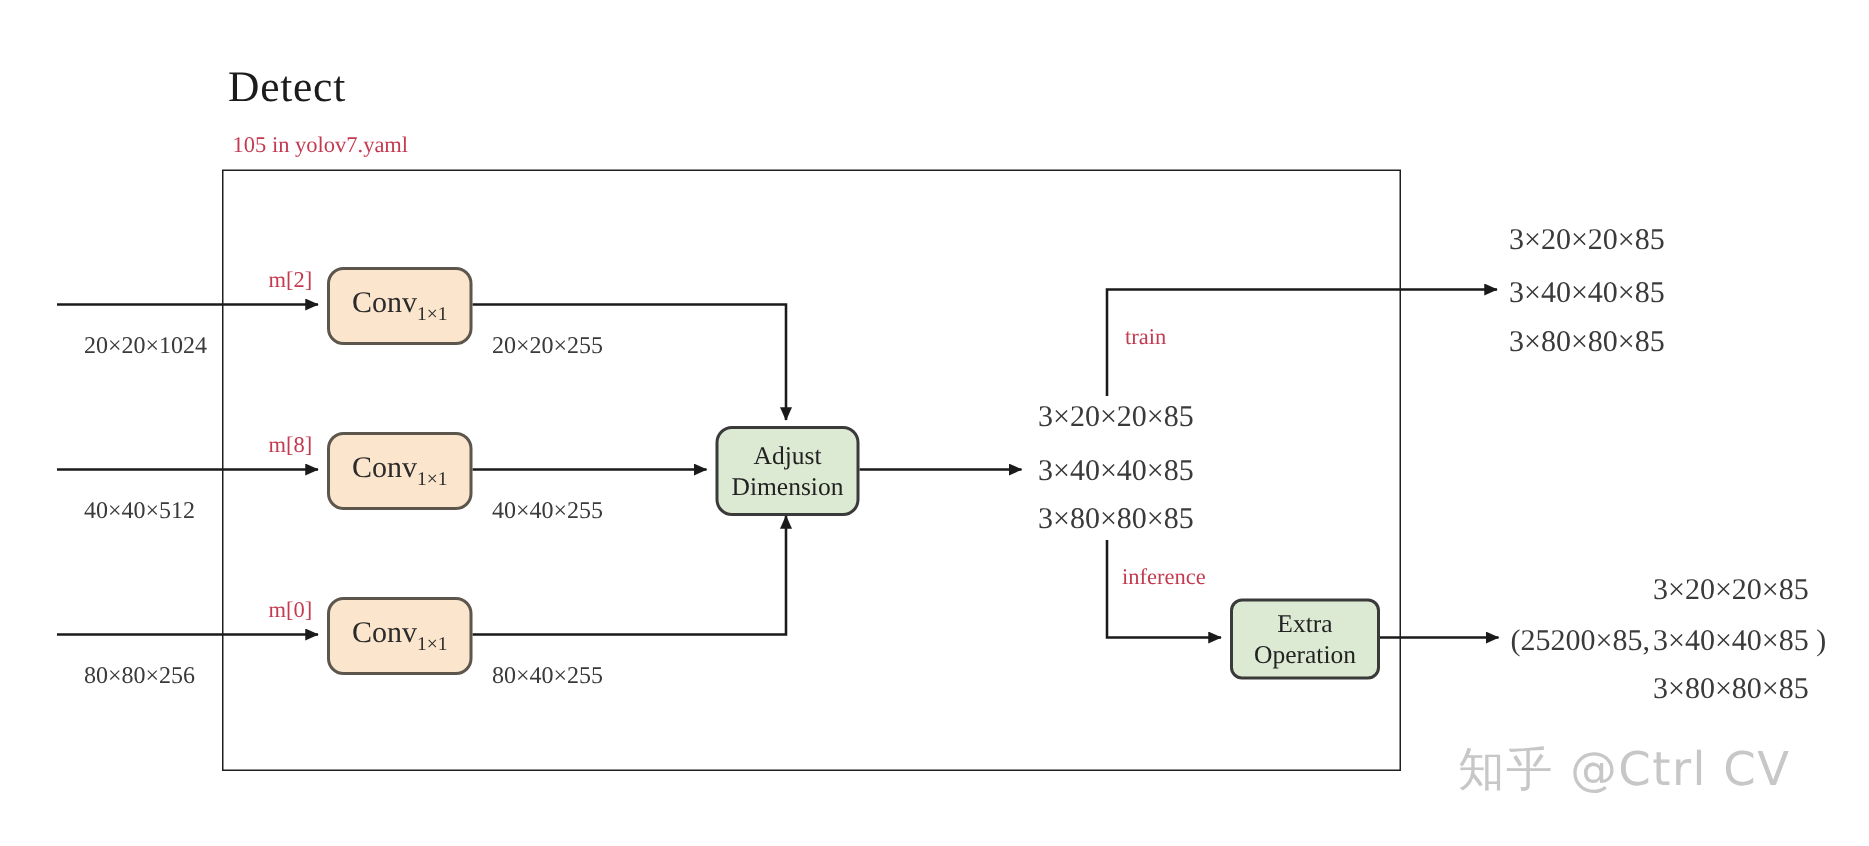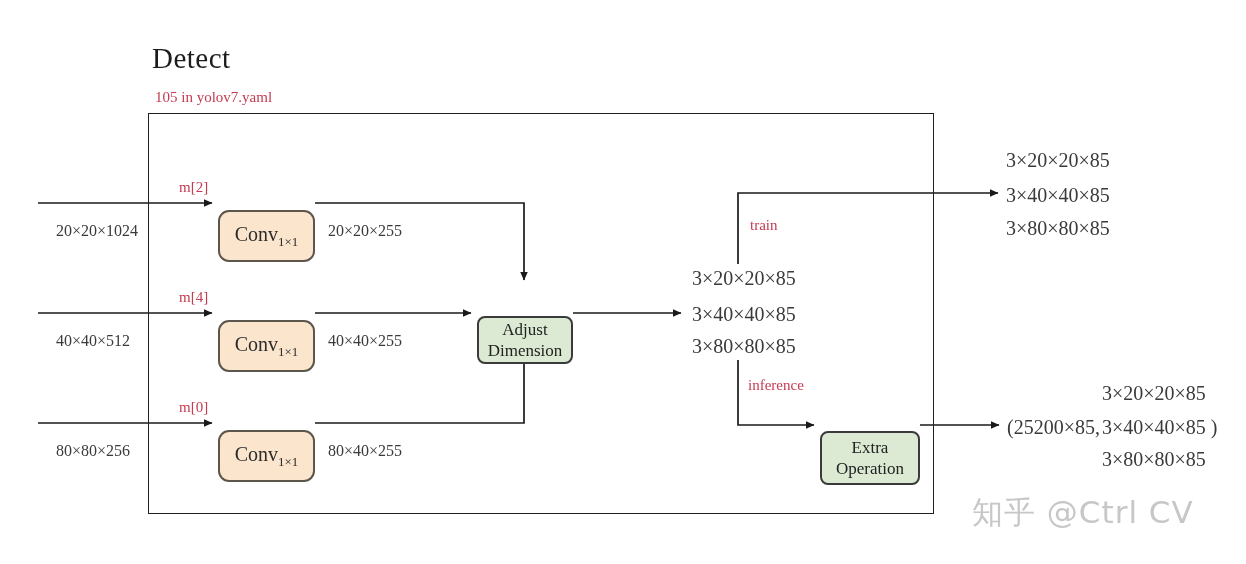--- a/index.html
+++ b/index.html
@@ -11,21 +11,21 @@
   svg.wires{position:absolute;left:0;top:0;pointer-events:none;}
   .page-title{font-size:29px;color:#1c1c1c;letter-spacing:.5px;}
   .red{color:#c43a50;}
   .yaml-ref{font-size:15px;}
   .detect-frame{
     position:absolute;left:148px;top:113px;width:784px;height:399px;
     border:1.6px solid #1f1f1f;background:transparent;
   }
   .node{
     position:absolute;display:flex;align-items:center;justify-content:center;
-    text-align:center;box-sizing:border-box;margin-top:32px;
+    text-align:center;box-sizing:border-box;
   }
   .conv-node{
     width:97px;height:52px;background:#fbe5cd;border:2.2px solid #5d564d;border-radius:11px;
     font-size:20px;color:#2b2b2b;
   }
   .conv-node sub{font-size:13px;}
   .green-node{
     background:#dcead3;border:2px solid #3a3a3a;border-radius:8px;
     font-size:17px;line-height:1.25;color:#222;
   }
@@ -69,34 +69,34 @@
   <div class="detect-frame"></div>
 
   <div class="abs dim-label" style="left:56px;top:178px;">20×20×1024</div>
   <div class="abs red m-label" style="left:179px;top:179px;">m[2]</div>
   <div class="node conv-node" style="left:218px;top:178px;">
     <span><span>Conv</span><sub>1×1</sub></span>
   </div>
   <div class="abs dim-label" style="left:328px;top:178px;">20×20×255</div>
 
   <div class="abs dim-label" style="left:56px;top:288px;">40×40×512</div>
-  <div class="abs red m-label" style="left:179px;top:289px;">m[4]</div>
+  <div class="abs red m-label" style="left:179px;top:289px;">m[8]</div>
   <div class="node conv-node" style="left:218px;top:288px;">
     <span><span>Conv</span><sub>1×1</sub></span>
   </div>
   <div class="abs dim-label" style="left:328px;top:288px;">40×40×255</div>
 
   <div class="abs dim-label" style="left:56px;top:398px;">80×80×256</div>
   <div class="abs red m-label" style="left:179px;top:399px;">m[0]</div>
   <div class="node conv-node" style="left:218px;top:398px;">
     <span><span>Conv</span><sub>1×1</sub></span>
   </div>
   <div class="abs dim-label" style="left:328px;top:398px;">80×40×255</div>
 
-  <div class="node green-node" style="left:477px;top:284px;width:96px;height:48px;">
+  <div class="node green-node" style="left:477px;top:284px;width:96px;height:60px;border-radius:11px;">
     <span>
       <span>Adjust</span><br><span>Dimension</span>
     </span>
   </div>
 
   <div class="abs out-line" style="left:692px;top:267px;">3×20×20×85</div>
   <div class="abs out-line" style="left:692px;top:303px;">3×40×40×85</div>
   <div class="abs out-line" style="left:692px;top:335px;">3×80×80×85</div>
 
   <div class="abs red branch-label" style="left:750px;top:217px;">train</div>

